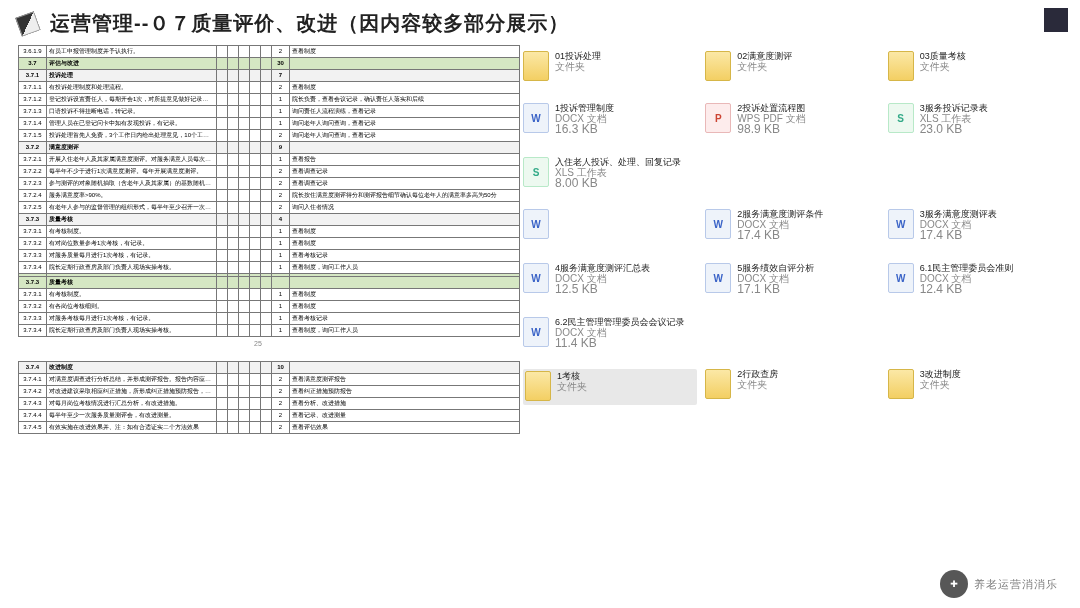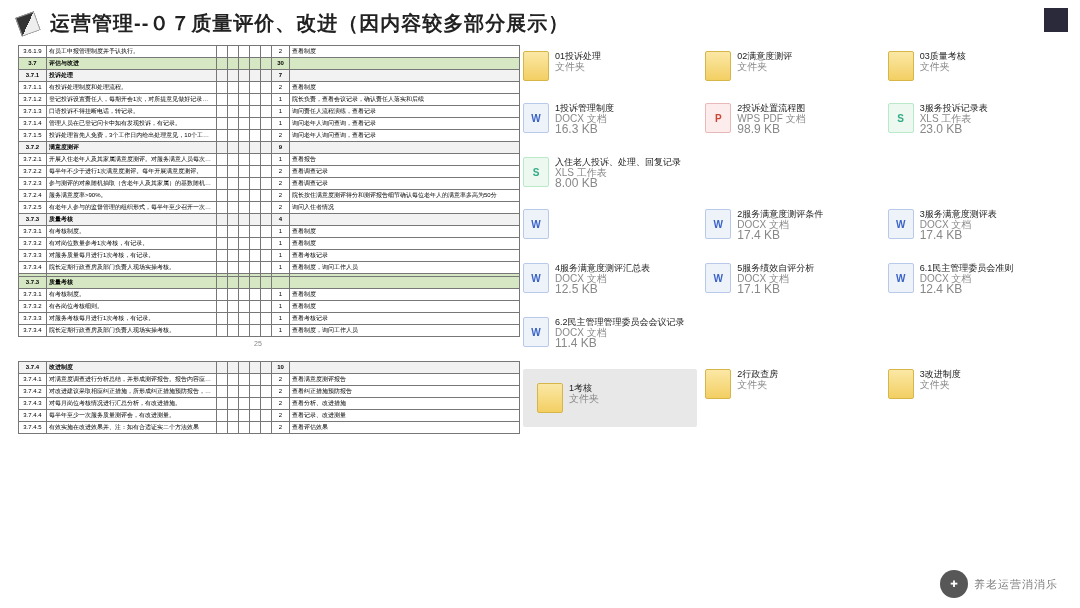--- a/index.html
+++ b/index.html
@@ -38,21 +38,21 @@
   .item { display:flex; align-items:flex-start; gap:6px; min-height:36px; }
   .ic { width:26px; height:30px; flex:0 0 26px; border:1px solid #ddd; border-radius:2px; display:flex; align-items:center; justify-content:center; font-size:10px; font-weight:700; }
   .folder { background:linear-gradient(#fbe8a6,#f3cf63); border-color:#d6b648; }
   .docx { background:#eef3fa; color:#3a63c7; border-color:#b8c9e9;}
   .pdf  { background:#fdecec; color:#c43; border-color:#e9b8b8;}
   .xls  { background:#edf9f0; color:#3a8; border-color:#b8e9c8;}
   .meta .nm { font-size:9px; color:#222; line-height:11px; display:block; }
   .meta .ty { font-size:10px; color:#888; line-height:10px; display:block;}
   .meta .sz { font-size:12px; color:#888; line-height:10px; display:block;}
 
-  .sel { background:#e8e8e8; padding:14px; border-radius:2px; }
+  .sel { background:#e8e8e8; padding:2px; border-radius:2px; }
 
   
   .wm { position:absolute; right:22px; bottom:10px; display:flex; align-items:center; gap:6px; opacity:.85; }
   .wm-ic { width:28px; height:28px; border-radius:50%; background:#3a3a3a; display:flex; align-items:center; justify-content:center; color:#fff; font-size:9px; }
   .wm-t { font-size:11px; color:#666; font-weight:500; letter-spacing:1px;}
 </style>
 </head>
 <body>
 <div class="page">
 <div class="top-note"></div>

